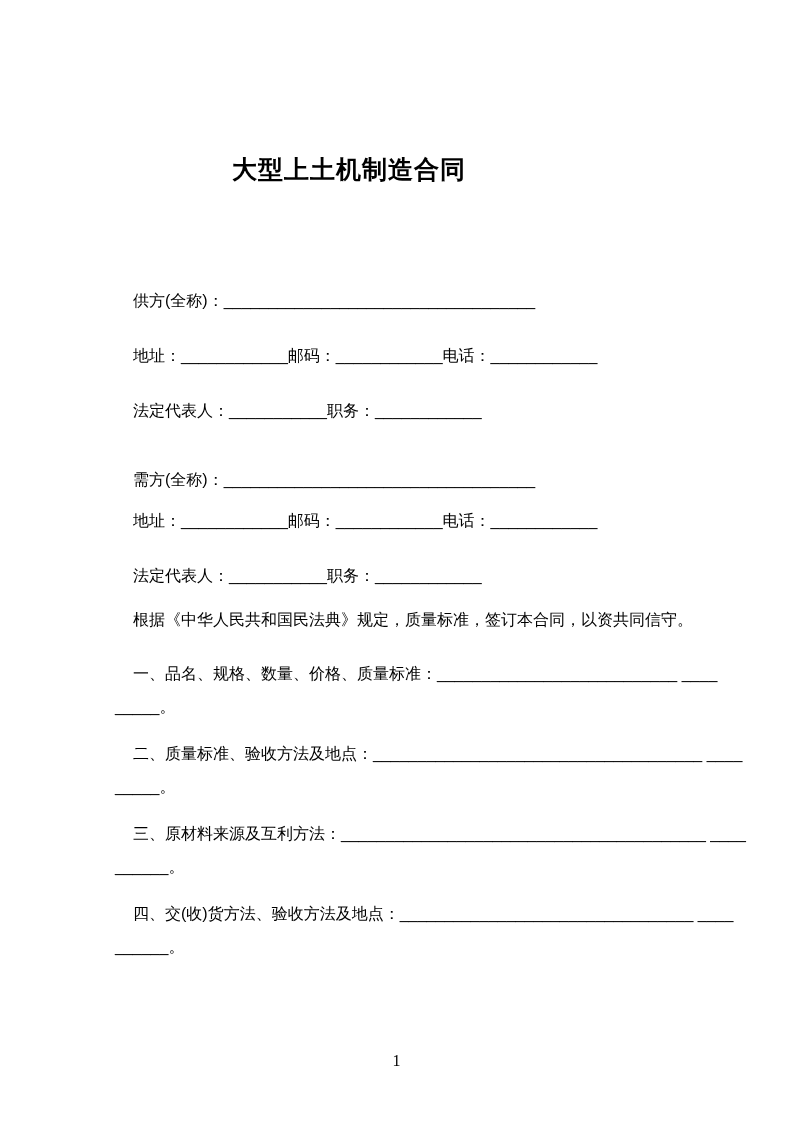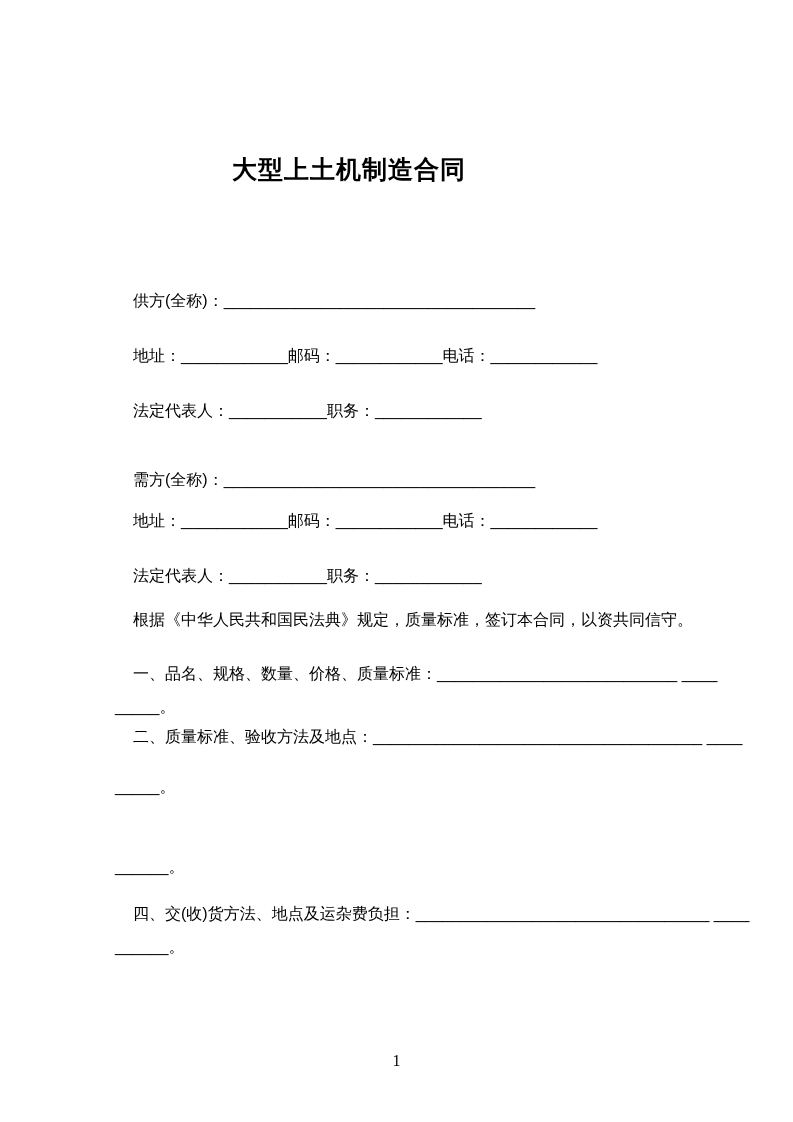--- a/index.html
+++ b/index.html
@@ -69,26 +69,27 @@
   <div class="line" style="top:510px">地址：____________邮码：____________电话：____________</div>
 
   <div class="line" style="top:565px">法定代表人：___________职务：____________</div>
 
   <div class="line" style="top:609px">根据《中华人民共和国民法典》规定，质量标准，签订本合同，以资共同信守。</div>
 
   <div class="line" style="top:663px">一、品名、规格、数量、价格、质量标准：___________________________ ____</div>
 
   <div class="line continuation" style="top:696px">_____。</div>
 
-  <div class="line" style="top:726px">二、质量标准、验收方法及地点：_____________________________________ ____</div>
+  <div class="line" style="top:743px">二、质量标准、验收方法及地点：_____________________________________ ____</div>
 
   <div class="line continuation" style="top:776px">_____。</div>
 
+  <div class="line" style="top:823px">三、原材料来源及互利方法：_________________________________________ ____</div>
 
   <div class="line continuation" style="top:856px">______。</div>
 
-  <div class="line" style="top:903px">四、交(收)货方法、地点及运杂费负担：_________________________________ ____</div>
+  <div class="line" style="top:903px">四、交(收)货方法、验收方法及地点：_________________________________ ____</div>
 
   <div class="line continuation" style="top:936px">______。</div>
 
   <div class="page-number">1</div>
 
 </div>
 
 </body></html>

